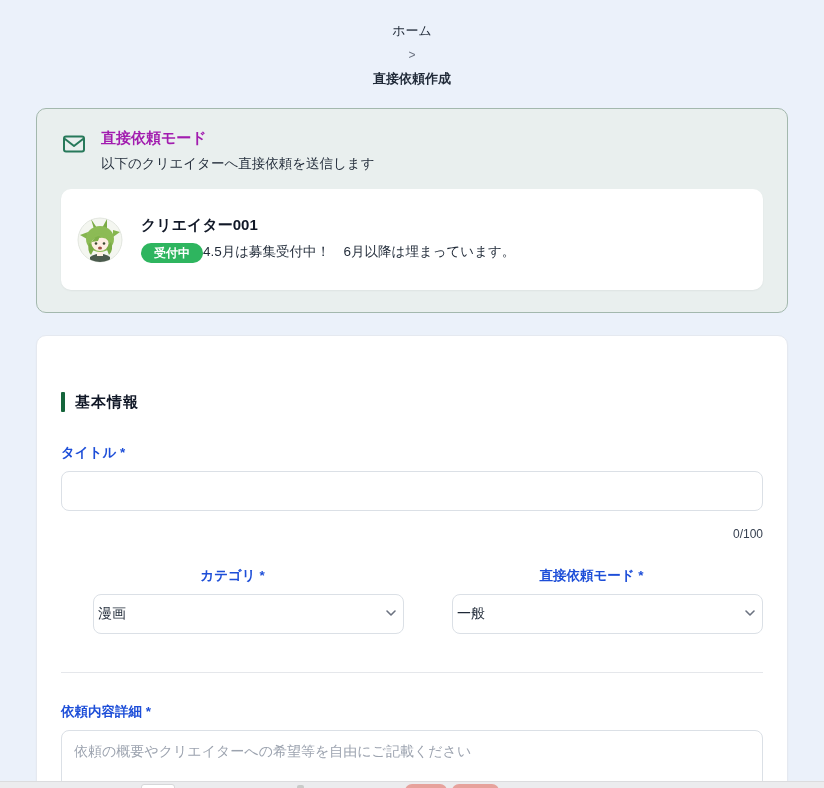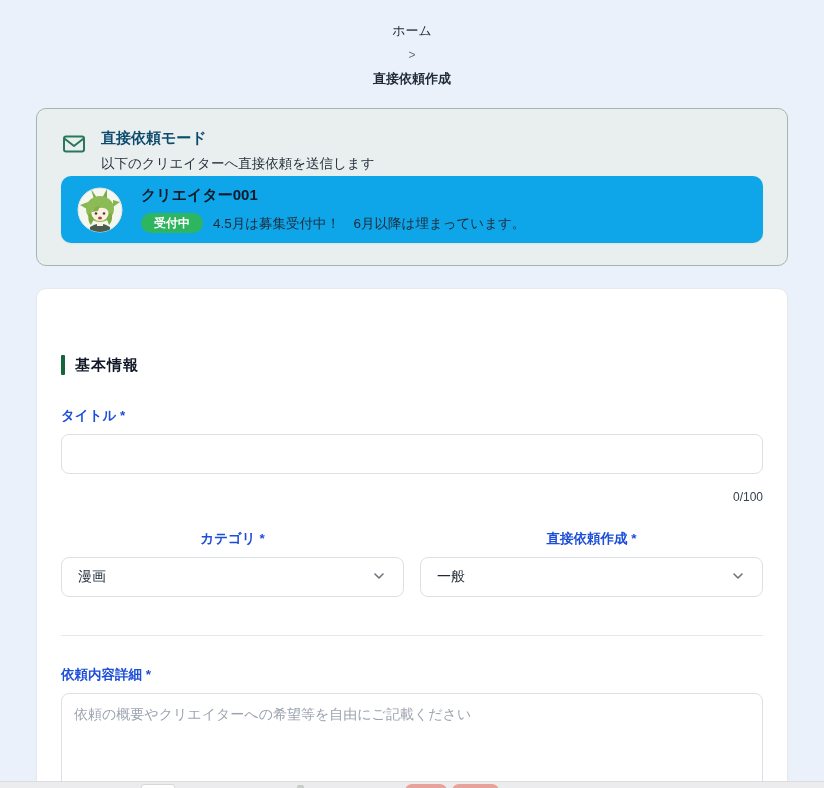--- a/index.html
+++ b/index.html
@@ -21,54 +21,54 @@
   
   .banner {
     margin-top: 20px;
     background: #e9efee;
     border: 1px solid #a3b8ad;
     border-radius: 10px;
     padding: 20px 24px 22px 24px;
   }
   .banner-head { display: flex; gap: 14px; }
   .banner-icon { flex: 0 0 auto; padding-top: 2px; }
-  .banner-title { color: #0c4a6e; font-weight: bold; font-size: 15px; }
+  .banner-title { color: #a21caf; font-weight: bold; font-size: 15px; }
   .banner-sub { margin-top: 7px; font-size: 13.5px; color: #1f2937; }
 
   .creator-card {
-    margin-top: 3px;
-    background: #0ea5e9;
+    margin-top: 16px;
+    background: #ffffff;
     border-radius: 10px;
     box-shadow: 0 1px 2px rgba(0,0,0,0.05);
-    padding: 10px 16px;
+    padding: 27px 16px;
     display: flex; align-items: center; gap: 18px;
   }
   .avatar { width: 46px; height: 46px; border-radius: 50%; overflow: hidden; flex: 0 0 auto; }
   .creator-name { font-weight: bold; font-size: 15px; color: #111827; }
-  .creator-status-row { margin-top: 8px; display: flex; align-items: flex-end; gap: 10px; }
+  .creator-status-row { margin-top: 8px; display: flex; align-items: flex-start; }
   .badge {
     background: #2eb55f; color: #ffffff; font-size: 12px; font-weight: bold;
     border-radius: 999px; padding: 4px 13px; line-height: 1;
   }
   .status-text { font-size: 13.5px; color: #1f2937; }
 
   
   .form-card {
     margin-top: 22px;
     background: #ffffff;
     border: 1px solid #e5e9f0;
     border-radius: 10px;
     box-shadow: 0 1px 2px rgba(0,0,0,0.04);
     padding: 26px 24px 40px 24px;
     min-height: 560px;
   }
   .form-title { font-size: 23px; font-weight: bold; color: #111827; letter-spacing: 0.5px; }
   .form-sub { margin-top: 9px; font-size: 13px; color: #374151; }
 
-  .section-header { margin-top: 40px; display: flex; align-items: center; gap: 10px; }
+  .section-header { margin-top: 30px; display: flex; align-items: center; gap: 10px; }
   .section-bar { width: 4px; height: 20px; background: #15653b; border-radius: 1px; }
   .section-label { font-weight: bold; font-size: 15px; color: #111827; letter-spacing: 1px; }
 
   .field-label { display: block; font-size: 13.5px; font-weight: 600; color: #1d4ed8; }
   .mt-32 { margin-top: 32px; }
   .mt-30 { margin-top: 30px; }
 
   .text-input {
     margin-top: 9px; width: 100%; height: 40px;
     border: 1px solid #dbe0e6; border-radius: 8px;
@@ -76,21 +76,21 @@
     font-family: "Liberation Sans", "DejaVu Sans", sans-serif;
     color: #1f2937; outline: none; display: block;
   }
   .counter { margin-top: 16px; text-align: right; font-size: 12px; color: #374151; }
 
   .two-col { margin-top: 26px; display: grid; grid-template-columns: 1fr 1fr; gap: 16px; text-align: center; }
   .select-box {
     margin-top: 9px; height: 40px;
     border: 1px solid #dbe0e6; border-radius: 8px; background: #ffffff;
     display: flex; align-items: center; justify-content: space-between;
-    padding: 0 16px; font-size: 14px; color: #1f2937; cursor: pointer;
+    padding: 0 4px; font-size: 14px; color: #1f2937; cursor: pointer; margin-left: 32px;
   }
 
   .divider { margin-top: 38px; border: none; border-top: 1px solid #e5e7eb; }
   .section-header.after-divider { margin-top: 28px; }
 
   .textarea {
     margin-top: 9px; width: 100%; height: 170px; resize: none;
     border: 1px solid #dbe0e6; border-radius: 8px;
     padding: 12px; font-size: 14px; color: #1f2937;
     font-family: "Liberation Sans", "DejaVu Sans", sans-serif;
@@ -190,21 +190,21 @@
         <div class="select-box">
           <span>漫画</span>
           <span>
             <svg width="16" height="16" viewBox="0 0 16 16" fill="none">
               <path d="M4 6 L8 10 L12 6" stroke="#6b7280" stroke-width="1.6" stroke-linecap="round" stroke-linejoin="round"></path>
             </svg>
           </span>
         </div>
       </div>
       <div>
-        <label class="field-label">直接依頼作成 *</label>
+        <label class="field-label">直接依頼モード *</label>
         <div class="select-box">
           <span>一般</span>
           <span>
             <svg width="16" height="16" viewBox="0 0 16 16" fill="none">
               <path d="M4 6 L8 10 L12 6" stroke="#6b7280" stroke-width="1.6" stroke-linecap="round" stroke-linejoin="round"></path>
             </svg>
           </span>
         </div>
       </div>
     </div>

